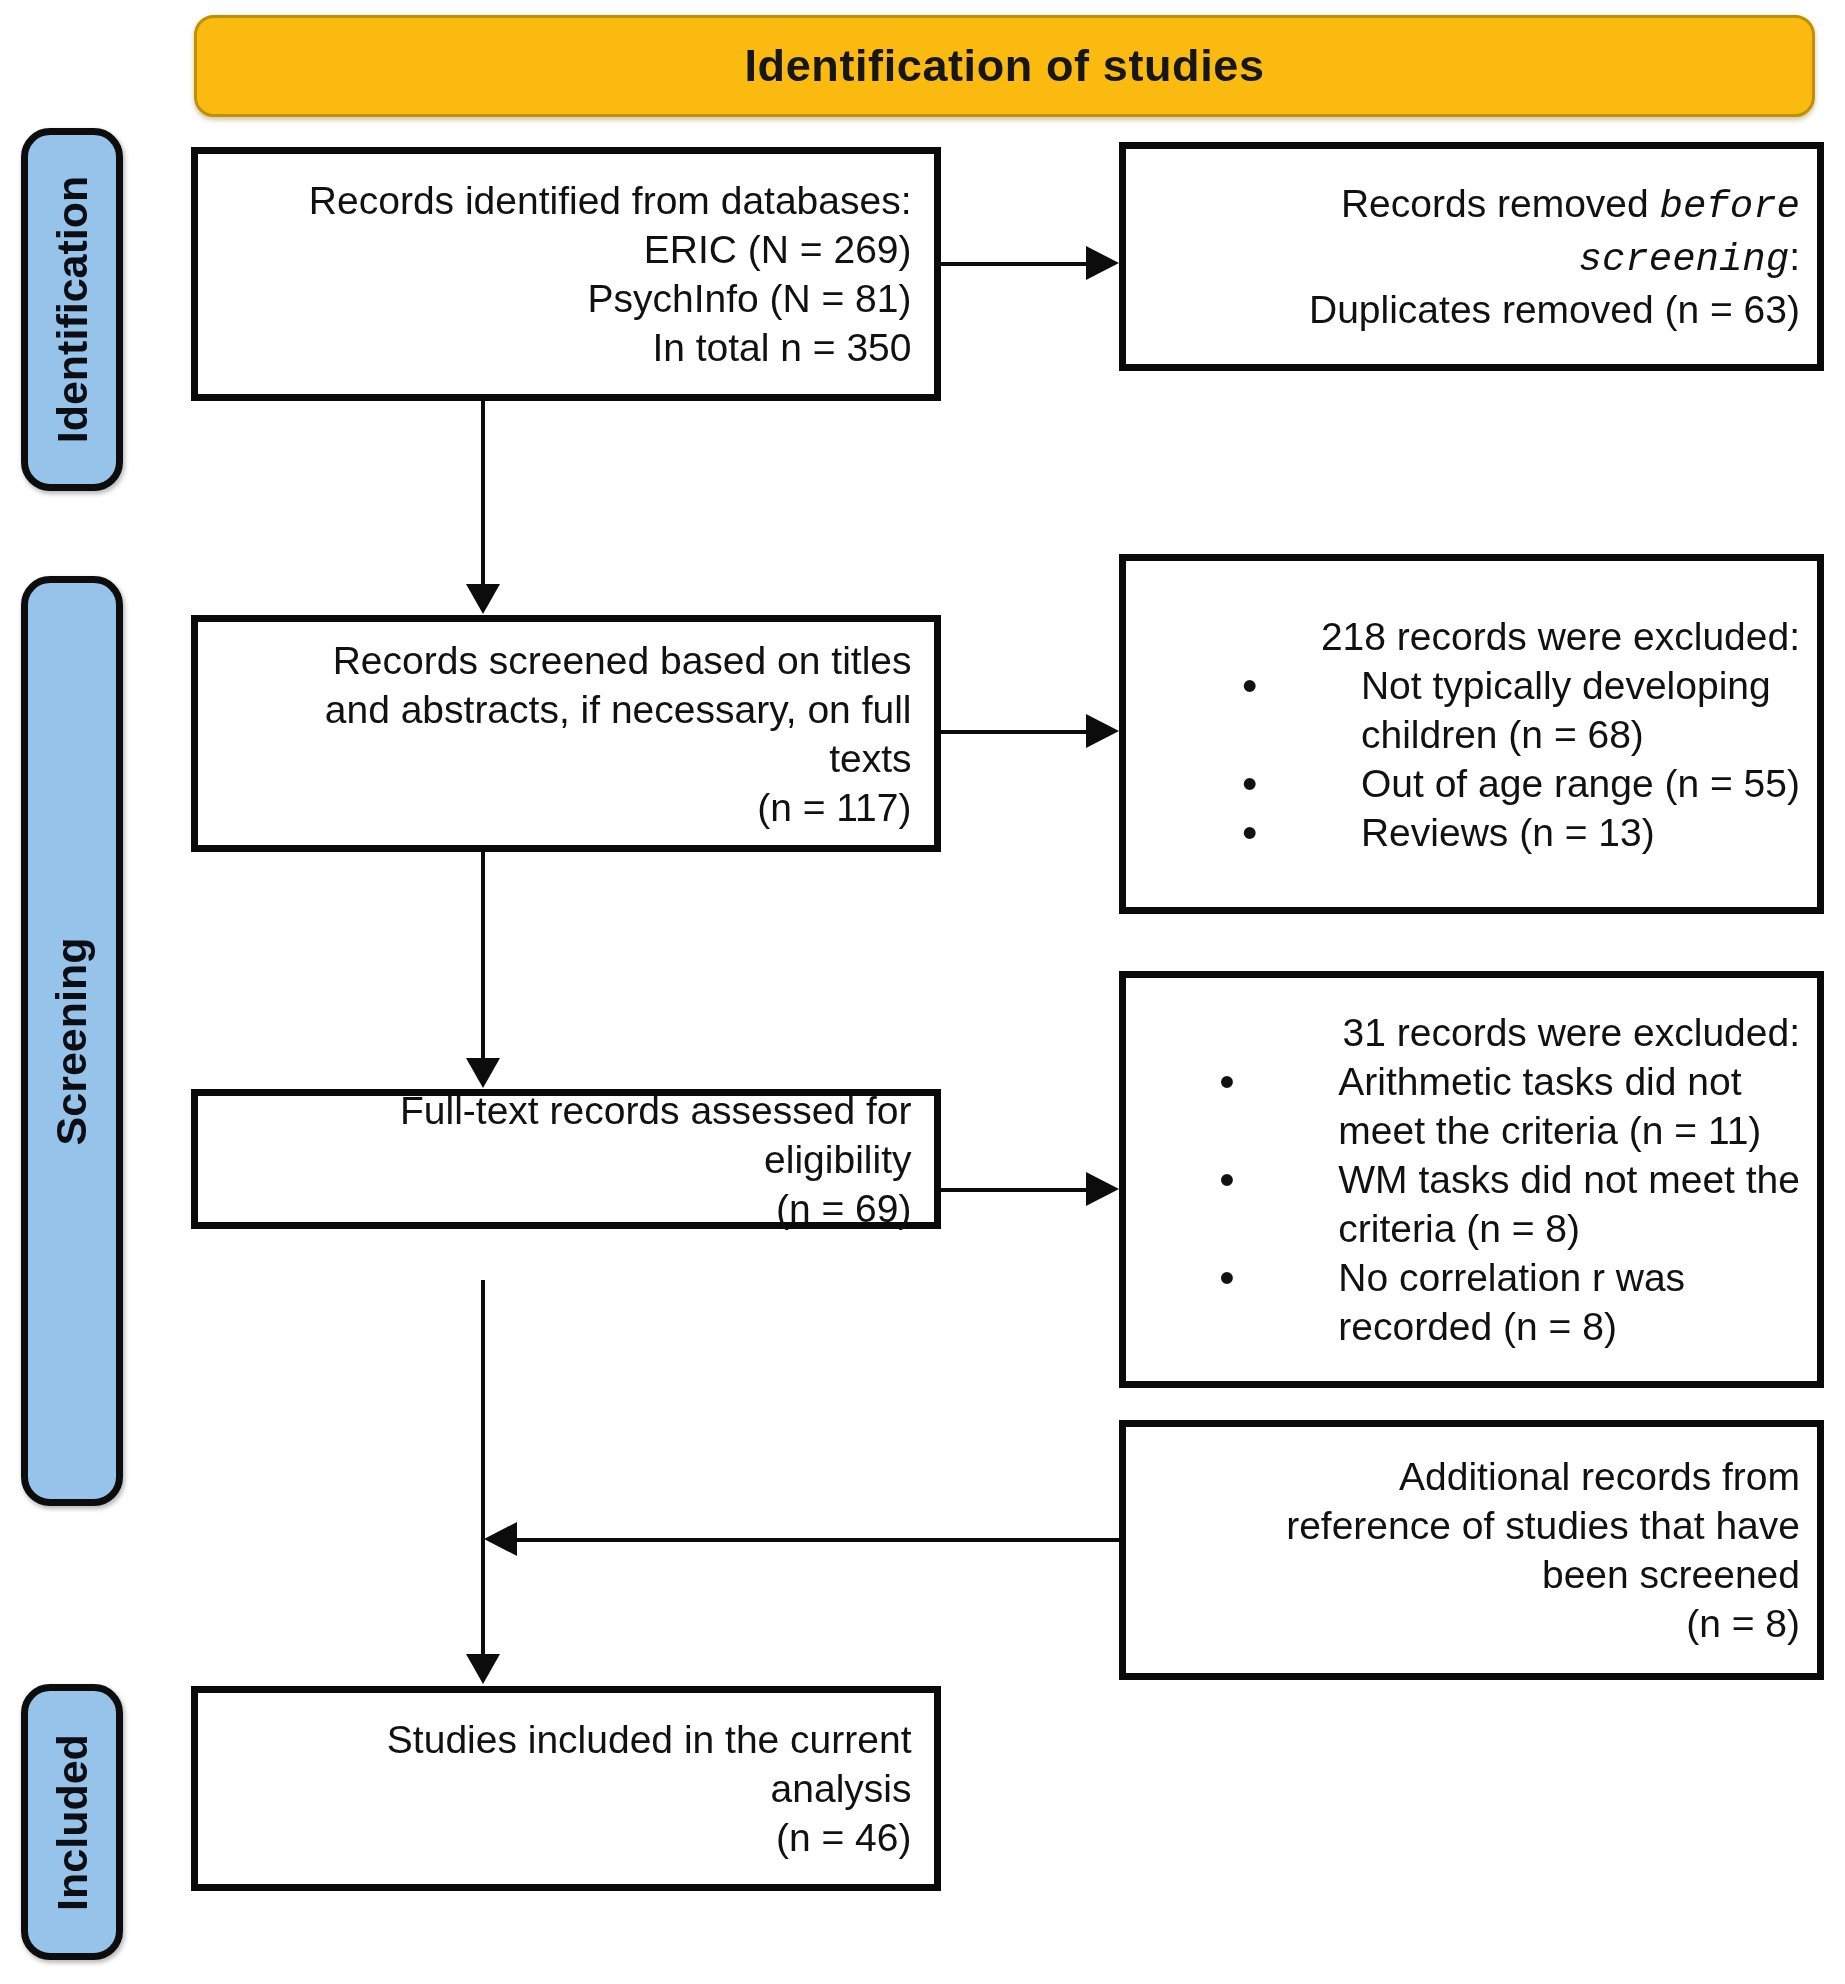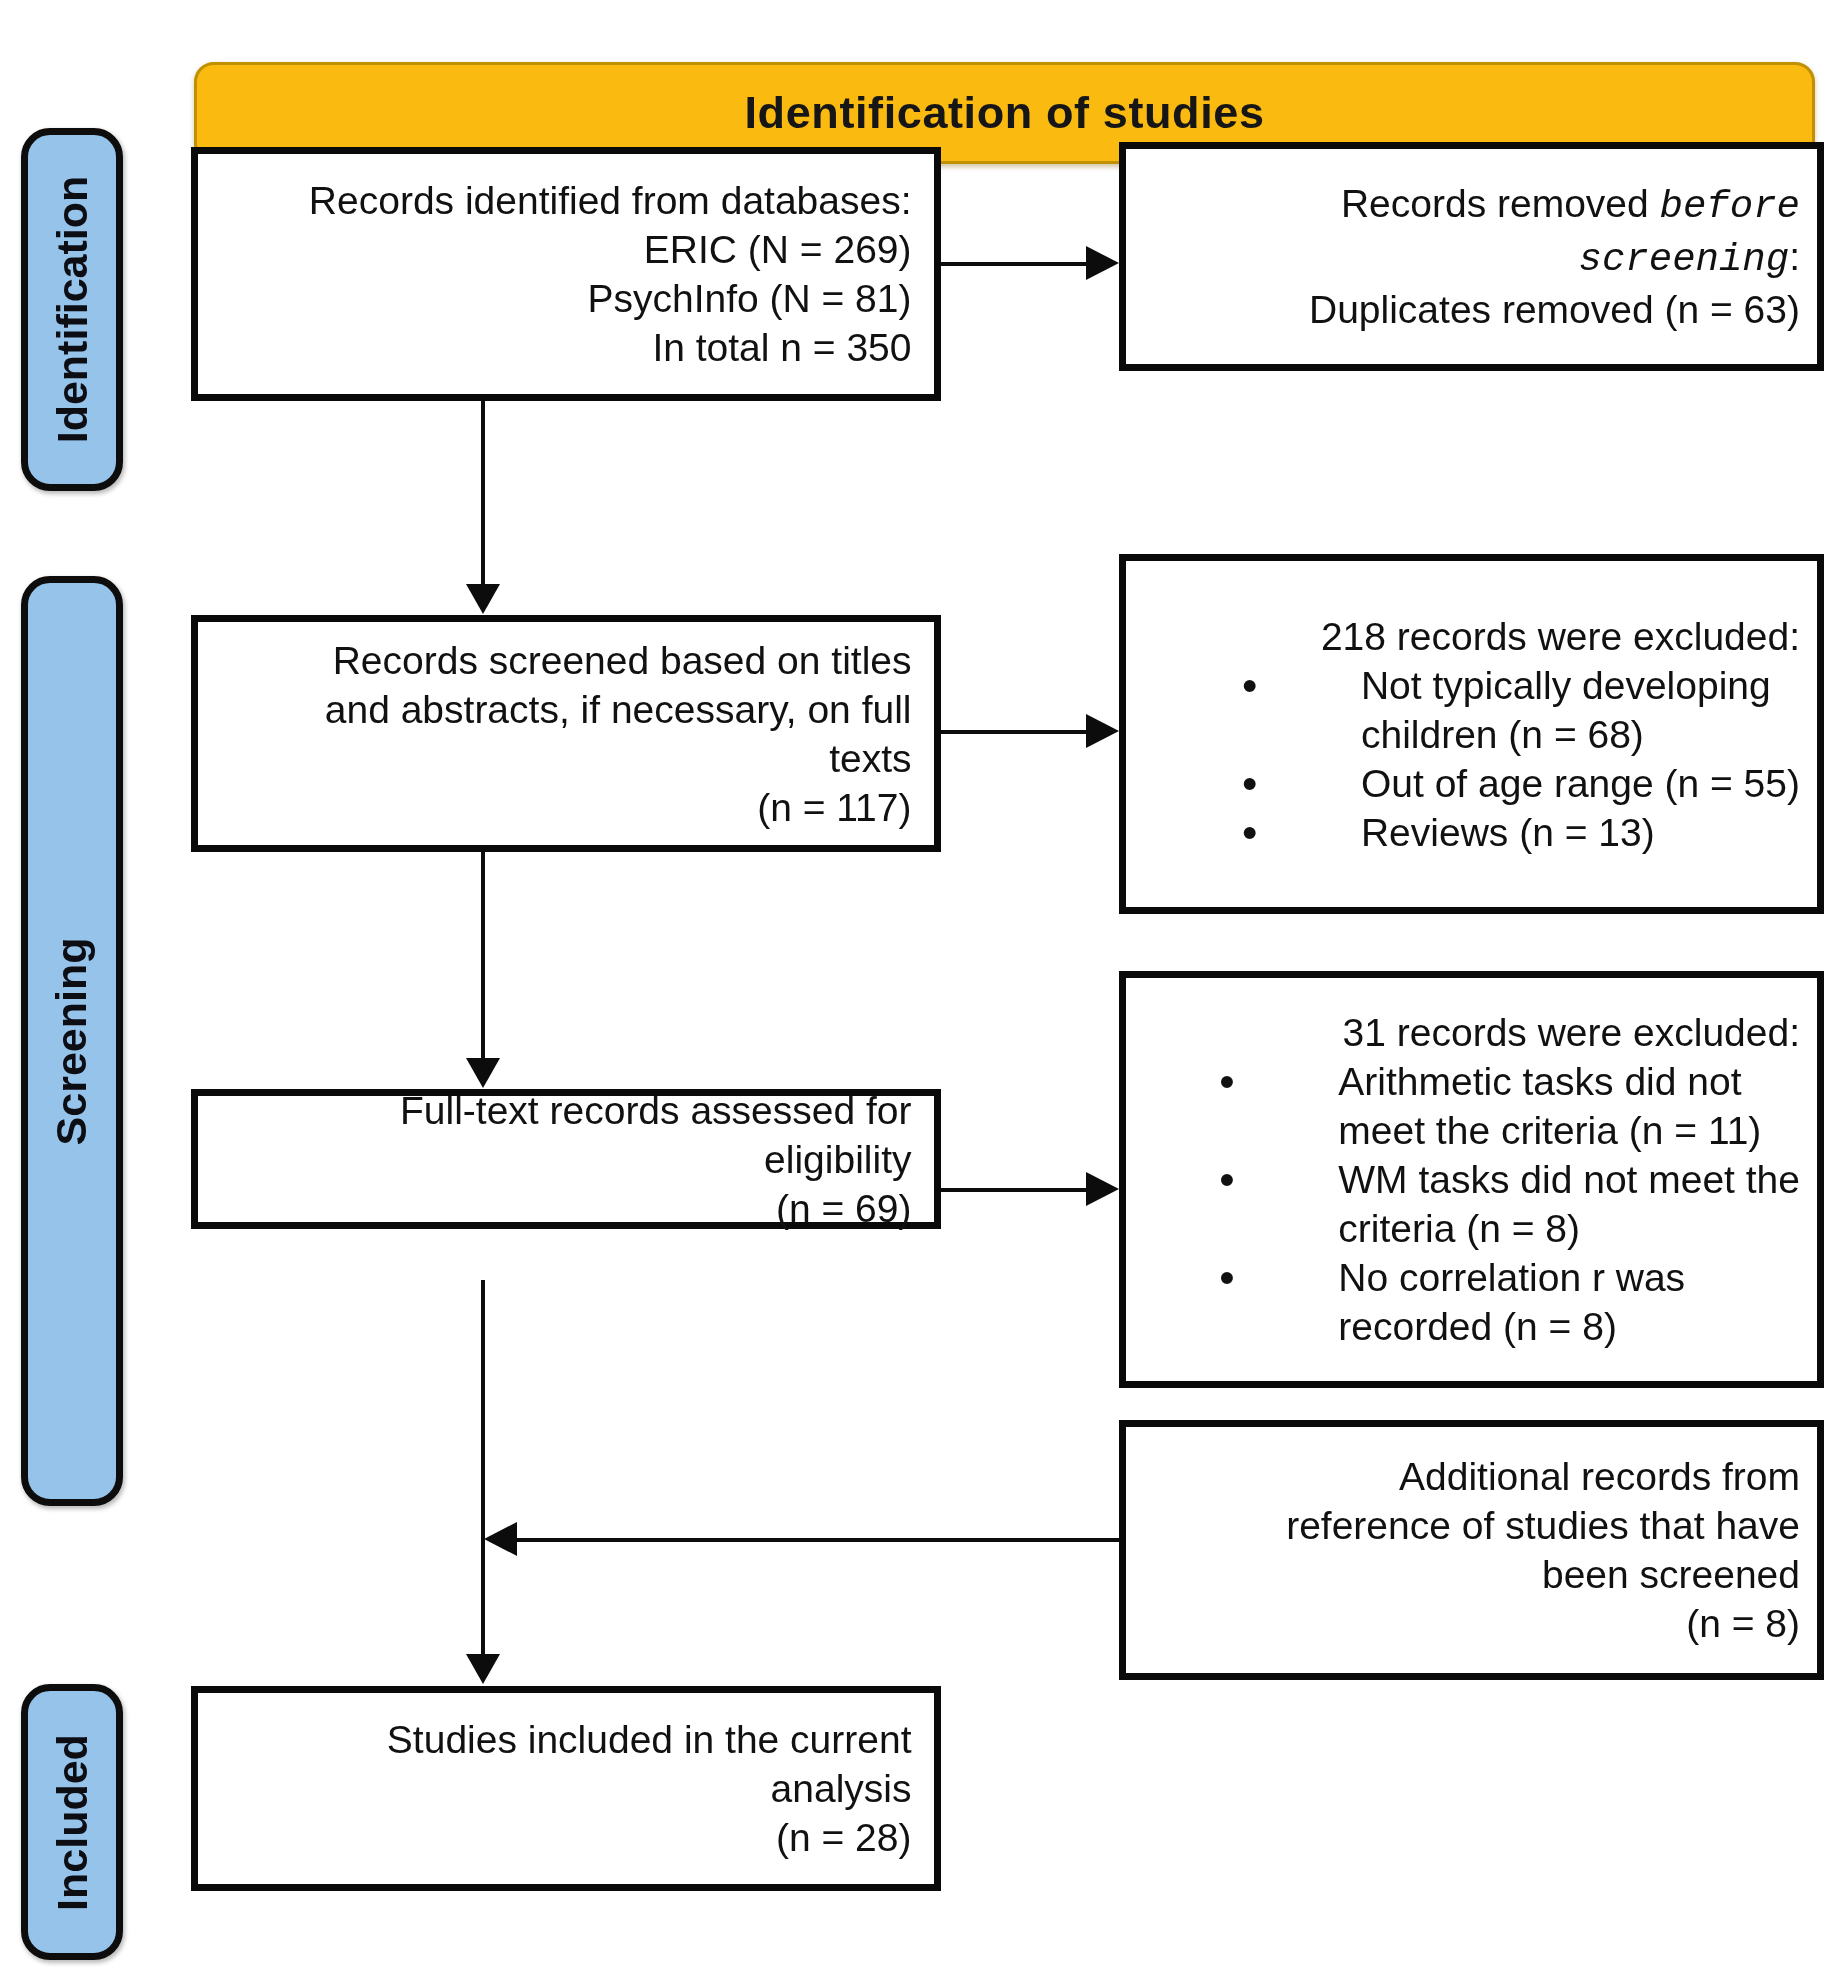--- a/index.html
+++ b/index.html
@@ -9,21 +9,20 @@
     color:#111111;
   }
   .abs{position:absolute;box-sizing:border-box;}
 
   
   #banner{
     left:194px;top:14.6px;width:1621px;height:102px;
     background:#FBBA10;border:3.9px solid #C09000;border-radius:20px;
     display:flex;align-items:center;justify-content:center;
     box-shadow:0 2.3px 5.6px rgba(120,90,0,.35);
-    margin-top:47px;
   }
   #banner .t{font-size:45px;font-weight:bold;color:#161616;letter-spacing:0.6px;}
 
   
   .stage{
     left:21.4px;width:102px;
     background:#95C3EA;border:7.3px solid #0d0d0d;border-radius:29px;
     display:flex;align-items:center;justify-content:center;
     box-shadow:1.7px 2.3px 4.5px rgba(60,60,60,.35);
   }
@@ -119,21 +118,21 @@
 
 <div id="box-fulltext" class="abs fbox lbox">
   <span class="line">Full-text records assessed for</span>
   <span class="line">eligibility</span>
   <span class="line nline">(n = 69)</span>
 </div>
 
 <div id="box-included" class="abs fbox lbox">
   <span class="line">Studies included in the current</span>
   <span class="line">analysis</span>
-  <span class="line nline">(n = 28)</span>
+  <span class="line nline">(n = 46)</span>
 </div>
 
 <div id="rbox-removed" class="abs fbox rbox">
   <span class="line"><span>Records removed </span><em>before</em></span>
   <span class="line"><em>screening</em><span>:</span></span>
   <span class="line">Duplicates removed (n = 63)</span>
 </div>
 
 <div id="rbox-excluded218" class="abs fbox rbox">
   <span class="line">218 records were excluded:</span>

